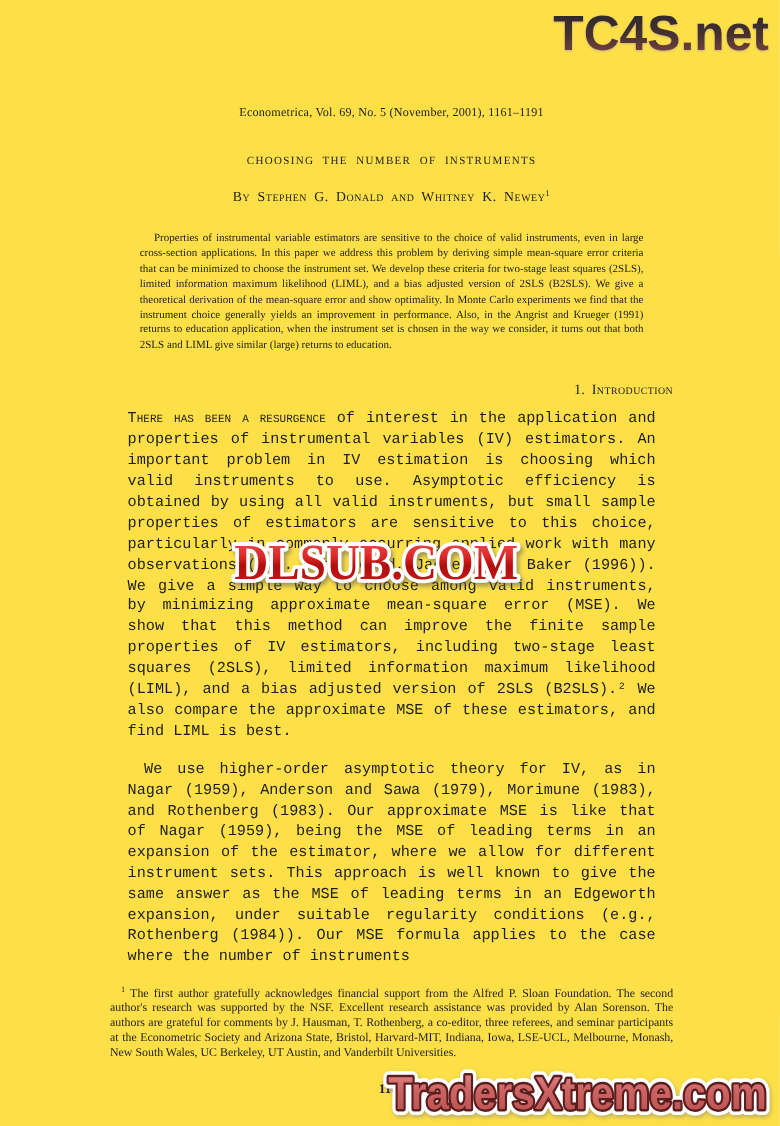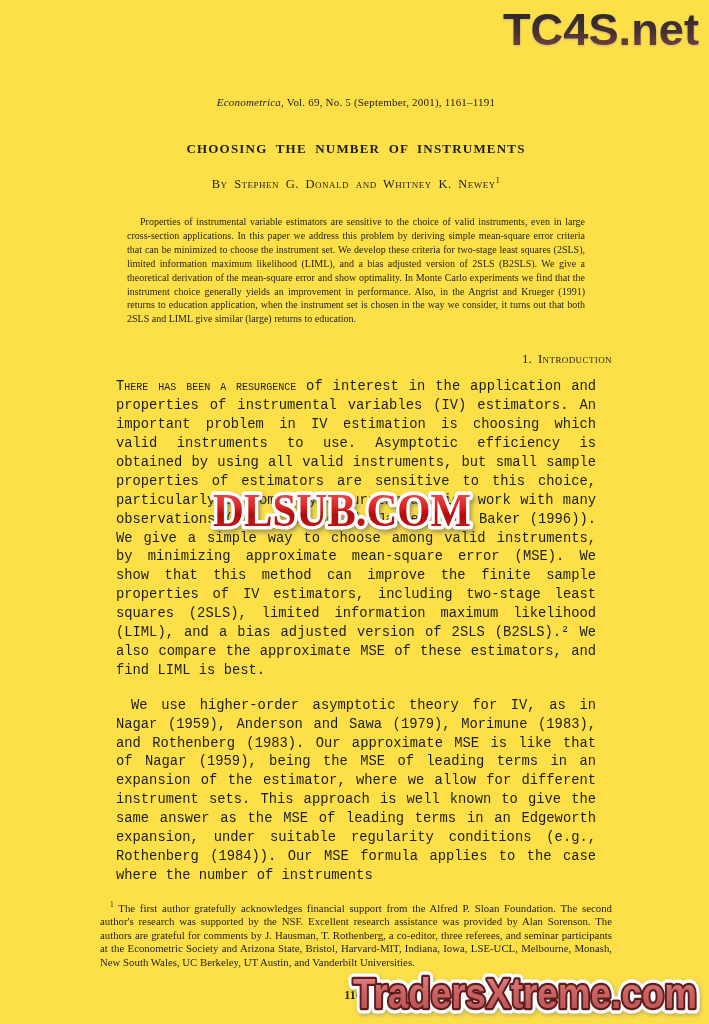--- a/index.html
+++ b/index.html
@@ -16,28 +16,28 @@
     position:absolute;
     left:100px; top:0;
     width:512px;
   }
   .journal-line {
     margin-top:96px;
     text-align:center;
     font-size:11px;
     letter-spacing:0.2px;
   }
-  .journal-line .it { font-style:italic; }
+  .journal-line .it { }
   .paper-title {
     margin-top:33px;
     text-align:center;
-    font-size:13px;
+    font-size:10px;
     letter-spacing:1.2px;
     word-spacing:4px;
-    font-weight:bold;
+    font-weight:normal;
   }
   .byline {
     margin-top:20px;
     text-align:center;
     font-size:12.5px;
     font-variant:small-caps;
     word-spacing:3px;
     letter-spacing:0.5px;
   }
   .byline sup {
@@ -122,21 +122,21 @@
         <stop offset="0.55" stop-color="#463230"></stop>
         <stop offset="1" stop-color="#8a4a43"></stop>
       </linearGradient>
     </defs>
     <text x="105" y="45" text-anchor="middle" textLength="196" lengthAdjust="spacingAndGlyphs" font-size="45" fill="url(#gTop)">TC4S.net</text>
   </svg>
 
   <div class="content">
 
     <div class="journal-line">
-      <span class="it">Econometrica</span><span>, Vol. 69, No. 5 (September, 2001), 1161–1191</span>
+      <span class="it">Econometrica</span><span>, Vol. 69, No. 5 (November, 2001), 1161–1191</span>
     </div>
 
     <div class="paper-title">CHOOSING THE NUMBER OF INSTRUMENTS</div>
 
     <div class="byline">
       <span>By Stephen G. Donald and Whitney K. Newey</span><sup>1</sup>
     </div>
 
     <p class="abstract">Properties of instrumental variable estimators are sensitive to the choice of valid instruments, even in large cross-section applications. In this paper we address this problem by deriving simple mean-square error criteria that can be minimized to choose the instrument set. We develop these criteria for two-stage least squares (2SLS), limited information maximum likelihood (LIML), and a bias adjusted version of 2SLS (B2SLS). We give a theoretical derivation of the mean-square error and show optimality. In Monte Carlo experiments we find that the instrument choice generally yields an improvement in performance. Also, in the Angrist and Krueger (1991) returns to education application, when the instrument set is chosen in the way we consider, it turns out that both 2SLS and LIML give similar (large) returns to education.</p>
 

